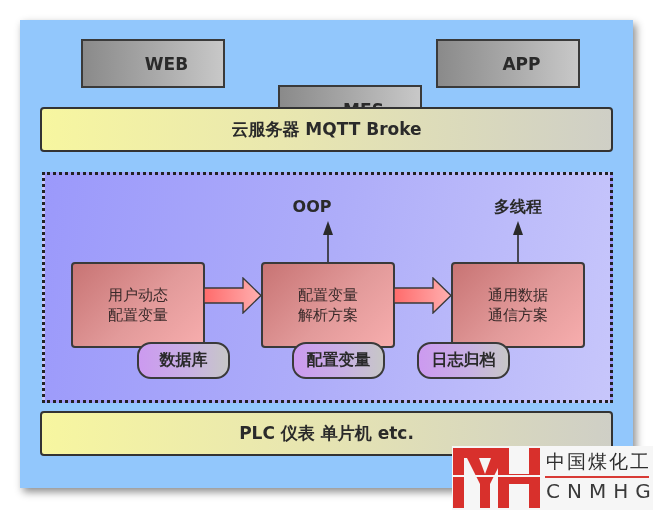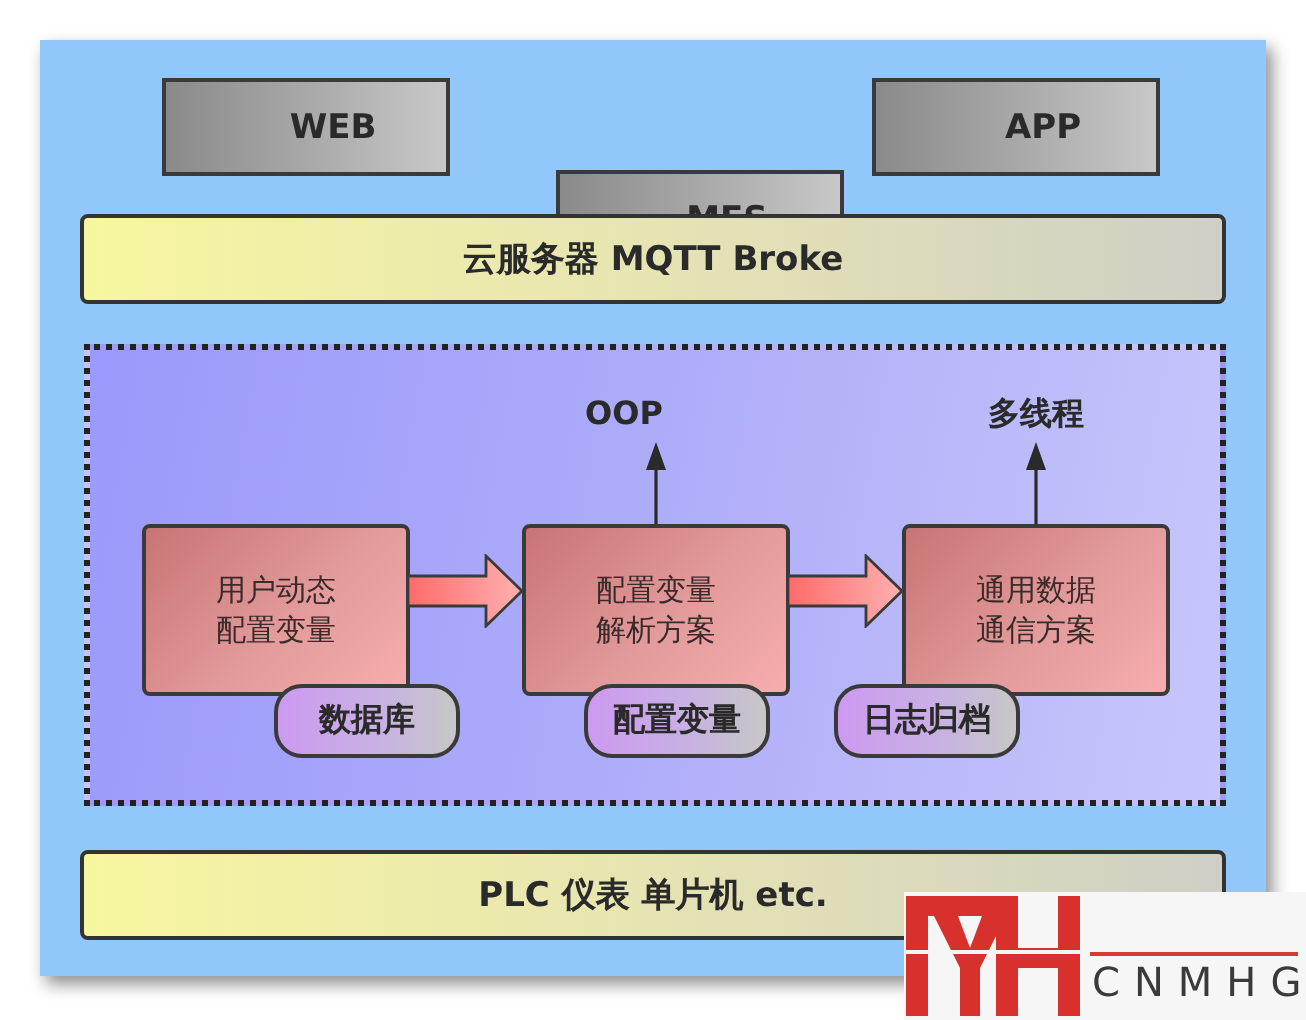--- a/index.html
+++ b/index.html
@@ -145,21 +145,21 @@
 <div class="purple-box" style="left:137px;">
   <span>数据库</span>
 </div>
 <div class="purple-box" style="left:292px;">
   <span>配置变量</span>
 </div>
 <div class="purple-box" style="left:417px;">
   <span>日志归档</span>
 </div>
 
-<div class="bar" style="top:425px;">
+<div class="bar" style="top:411px;">
   <span>PLC 仪表 单片机 etc.</span>
 </div>
 
 <div class="logo">
   <svg style="position:absolute; left:1px; top:2px;" width="88" height="60" viewBox="0 0 88 60">
     <g fill="#d8302c">
 
       <rect x="0" y="0" width="52" height="10"></rect>
 
       <rect x="0" y="0" width="11" height="60"></rect>
@@ -169,15 +169,16 @@
       <rect x="27" y="30" width="10" height="30"></rect>
 
       <rect x="45" y="0" width="11" height="60"></rect>
 
       <rect x="45" y="26" width="42" height="10"></rect>
 
       <rect x="76" y="0" width="11" height="60"></rect>
     </g>
     <rect x="0" y="27" width="88" height="2" fill="#f6f6f6"></rect>
   </svg>
+  <span class="logo-cn">中国煤化工</span>
   <div class="logo-line"></div>
   <span class="logo-en">CNMHG</span>
 </div>
 
 </body></html>

